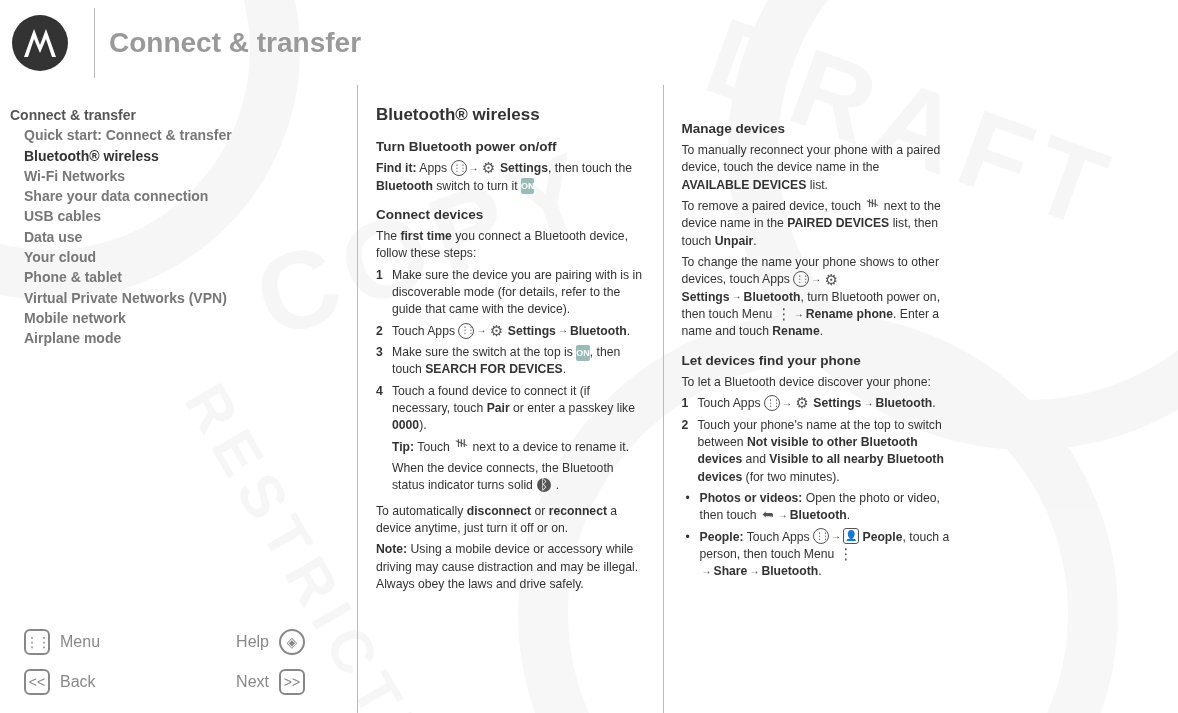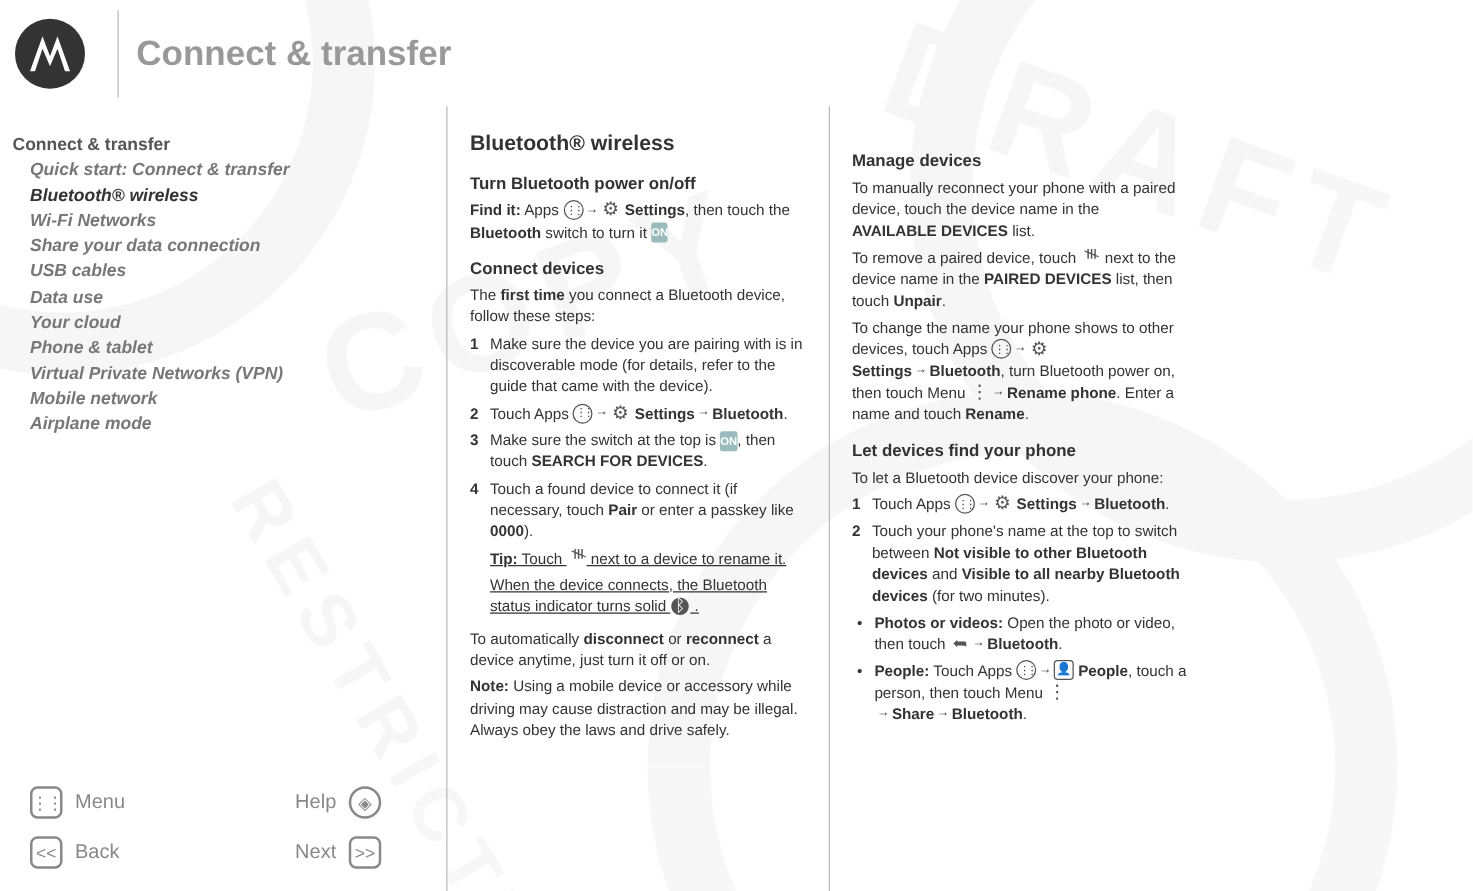--- a/index.html
+++ b/index.html
@@ -16,38 +16,38 @@
   .page { position:relative; z-index:1; width:956px; height:713px; display:flex; flex-direction:column; }
   .topbar { height:85px; display:flex; align-items:center; padding-left:12px; }
   .logo-wrap { width:56px; height:56px; border-radius:50%; background:#333; display:flex; align-items:center; justify-content:center; }
   .logo-wrap svg { width:40px; height:40px; }
   .vdiv { width:1px; height:70px; background:#bbb; margin:0 14px 0 26px; }
   .page-title { font-size:28px; font-weight:bold; color:#999; }
   .main { flex:1; display:flex; }
   .sidebar { width:345px; display:flex; flex-direction:column; justify-content:space-between; padding:0 0 18px 0; }
   .toc { padding:20px 10px 0 10px; font-size:14px; font-weight:bold; color:#777; line-height:1.45; }
   .toc .head { color:#555; font-size:14px; }
-  .toc .sub { padding-left:14px;font-style:italic; }
+  .toc .sub { padding-left:14px; }
   .toc .active { color:#333; }
   .navbtns { padding:0 40px 0 24px; font-size:16px; color:#888; }
   .navrow { display:flex; align-items:center; justify-content:space-between; margin-top:14px; }
   .navbtn { display:flex; align-items:center; gap:10px; cursor:pointer; }
   .navicon { width:26px; height:26px; border:2px solid #888; border-radius:6px; display:flex; align-items:center; justify-content:center; font-size:14px; color:#888; }
   .navicon.round { border-radius:50%; }
   .navicon.dots::before { content:"⋮⋮"; letter-spacing:-2px; }
   .cols { flex:1; display:flex; }
   .coldiv { width:1px; background:#bbb; margin:0 12px; }
   .col { flex:1; padding:18px 6px 12px 6px; font-size:12.2px; line-height:1.42; color:#333; }
   .col h2 { font-size:17px; font-weight:bold; margin-bottom:6px; color:#333; }
   .col h3 { font-size:13.5px; font-weight:bold; margin:10px 0 4px 0; color:#333;}
   .col p { margin:4px 0; }
   .step { display:flex; margin:4px 0; }
   .step .num { width:16px; font-weight:bold; flex-shrink:0; }
   .step .body { flex:1; }
-  .step .sub { margin-top:4px;text-decoration:underline; }
+  .step .sub { margin-top:4px; }
   .bul { display:flex; margin:4px 0 4px 4px; }
   .bul .dot { width:14px; flex-shrink:0; }
   .bul .body { flex:1; }
   b { font-weight:bold; }
   .pill { display:inline-block; background:#9bb; color:#fff; font-size:9px; font-weight:bold; padding:1px 0; border-radius:2px; vertical-align:middle; line-height:14px;}
   .pill.off { background:#bbb; }
   .ic { display:inline-flex; vertical-align:middle; align-items:center; justify-content:center; width:16px; height:16px; border:1.4px solid #555; border-radius:50%; font-size:9px; position:relative; top:-1px;}
   .ic.apps::before{ content:"⋮⋮"; letter-spacing:-3px; line-height:1; }
   .ic.gear{ border:none; }
   .ic.gear::before{ content:"⚙"; font-size:15px; color:#555;}

